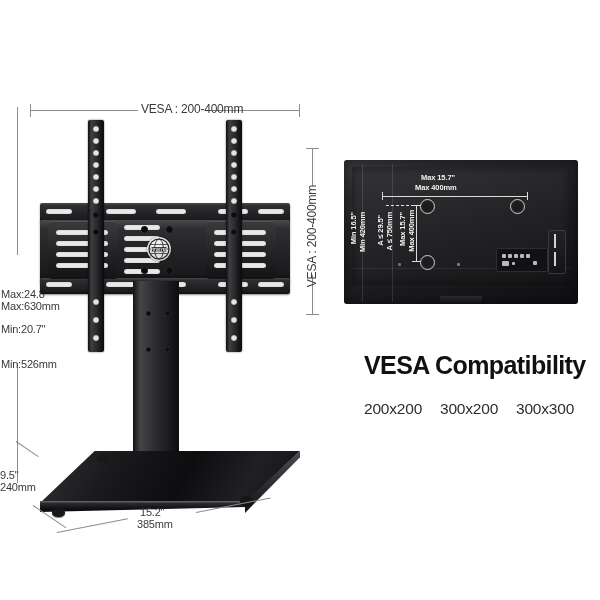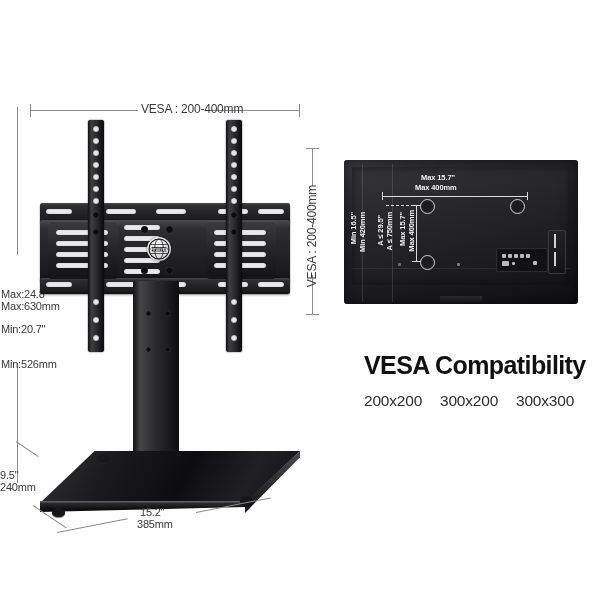--- a/index.html
+++ b/index.html
@@ -136,21 +136,21 @@
   
   #vesablock{position:absolute;left:364px;top:352px;width:240px;}
   .vesa-title{
     font-size:25px;font-weight:700;color:#111;letter-spacing:-0.6px;
     line-height:1.1;margin:0 0 10px 0;white-space:nowrap;
   }
   .vesa-row{
     font-size:15.5px;color:#2e2e2e;line-height:1.45;white-space:nowrap;
     letter-spacing:-0.2px;
   }
-  .vesa-cell{display:inline-block;width:76px;}
+  .vesa-cell{display:inline-block;width:76px;margin-top:8px;}
 </style>
 </head>
 <body>
 
 <div id="stage">
 
   <div id="product">
 
     <div>
       <div class="dimline" style="left:30px;top:19px;width:1px;height:13px;"></div>

